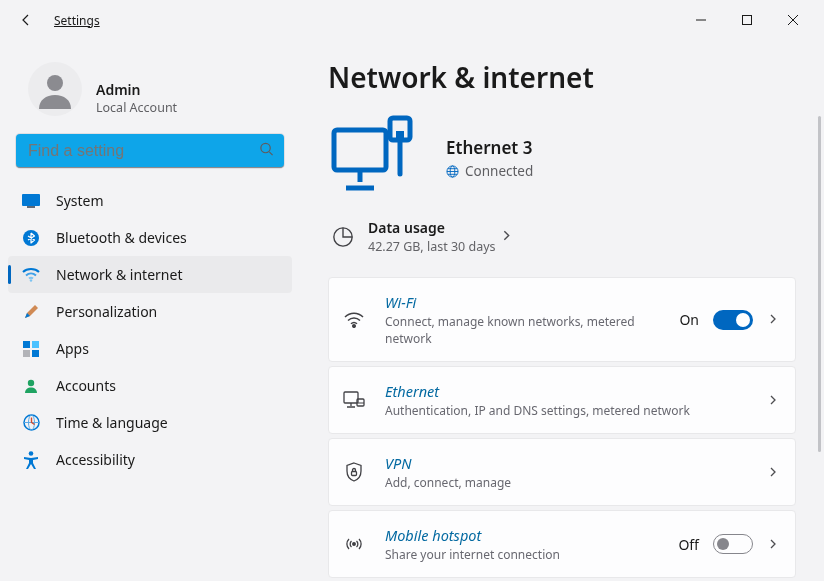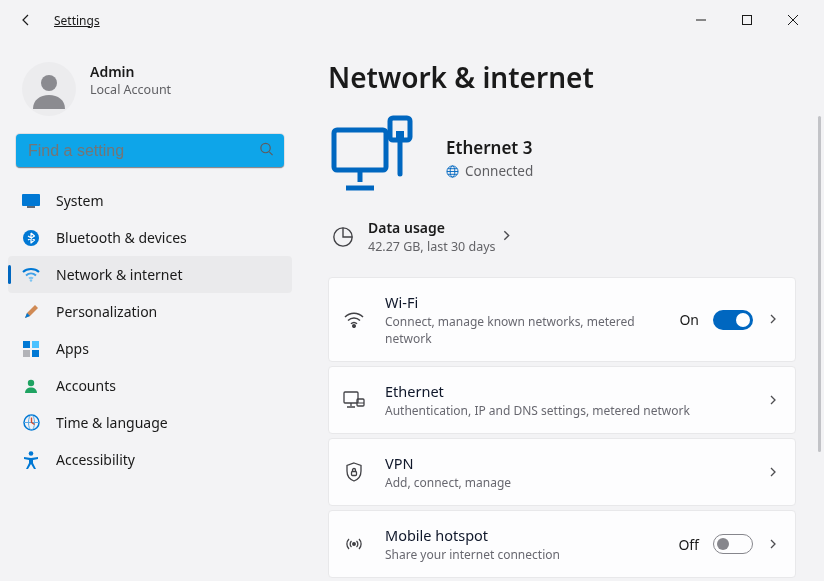--- a/index.html
+++ b/index.html
@@ -42,23 +42,23 @@
   }
 
   .sidebar {
     width: 300px;
     padding: 8px 0 0 0;
     display: flex;
     flex-direction: column;
   }
   .profile {
     display: flex;
-    align-items: flex-start;
+    align-items: flex-end;
     gap: 14px;
-    padding: 14px 22px 18px 22px;
+    padding: 14px 22px 18px 28px;
   }
   .avatar {
     width: 54px; height: 54px;
     border-radius: 50%;
     background: #ececee;
     display: flex; align-items: center; justify-content: center;
   }
   .profile-text .name { font-weight: 600; font-size: 14px; }
   .profile-text .sub { font-size: 12.5px; color: #5f5f63; }
   .search {
@@ -143,21 +143,21 @@
     border: 1px solid #e8e8ea;
     border-radius: 4px;
     padding: 14px 16px 14px 14px;
     display: flex;
     align-items: center;
     gap: 20px;
     cursor: default;
   }
   .card .c-icon { width: 22px; display:flex; align-items:center; justify-content:center; color:#414145; flex: 0 0 22px; }
   .card .c-body { flex: 1; }
-  .card .c-title { font-size: 14.5px; color: #0f172a; }
+  .card .c-title { font-size: 14.5px; color: #0369a1; font-style: italic; }
   .card .c-sub { font-size: 12px; color: #686870; margin-top: 1px; }
   .card .c-right { display: flex; align-items: center; gap: 14px; }
   .toggle-label { font-size: 14px; }
   .toggle {
     width: 40px; height: 20px; border-radius: 10px;
     position: relative;
   }
   .toggle.on { background: #0067c0; }
   .toggle.on::after {
     content: ""; position: absolute; width: 14px; height: 14px; border-radius: 50%;

